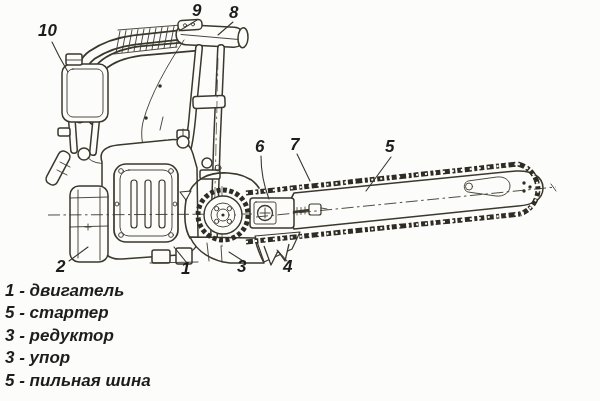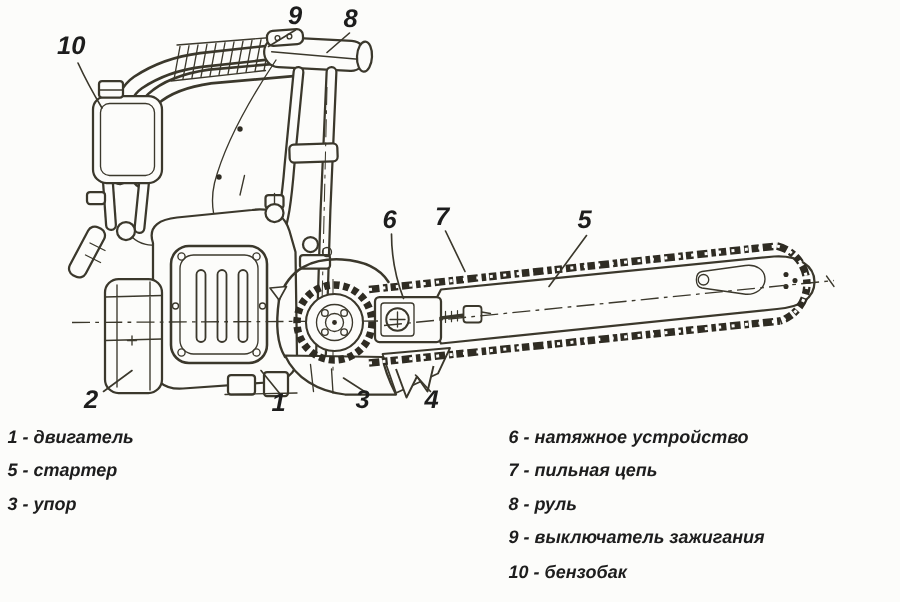--- a/index.html
+++ b/index.html
@@ -33,21 +33,21 @@
 
   
   .legend-col{
     position:absolute;top:280px;
     display:flex;flex-direction:column;
   }
   .legend-col.left{left:5px;}
   .legend-col.right{left:339px;}
   .legend-item{
     font-weight:bold;font-style:italic;
-    font-size:12px;line-height:22.4px;
+    font-size:17px;line-height:22.4px;
     color:#1d1d1d;white-space:nowrap;
   }
 </style>
 </head>
 <body>
 
 <div class="stage">
 
   <svg class="drawing" width="600" height="278" viewBox="0 0 600 278">
 
@@ -223,22 +223,17 @@
       <text class="callout" x="56" y="272">2</text>
       <text class="callout" x="181" y="274">1</text>
       <text class="callout" x="237" y="272">3</text>
       <text class="callout" x="283" y="272">4</text>
     </g>
   </svg>
 
   <div class="legend-col left">
     <div class="legend-item">1 - двигатель</div>
     <div class="legend-item">5 - стартер</div>
+    <div class="legend-item">3 - редуктор</div>
     <div class="legend-item">3 - упор</div>
-  </div>
-  <div class="legend-col right">
-    <div class="legend-item">6 - натяжное устройство</div>
-    <div class="legend-item">7 - пильная цепь</div>
-    <div class="legend-item">8 - руль</div>
-    <div class="legend-item">9 - выключатель зажигания</div>
-    <div class="legend-item">10 - бензобак</div>
+    <div class="legend-item">5 - пильная шина</div>
   </div>
 </div>
 
 </body></html>

